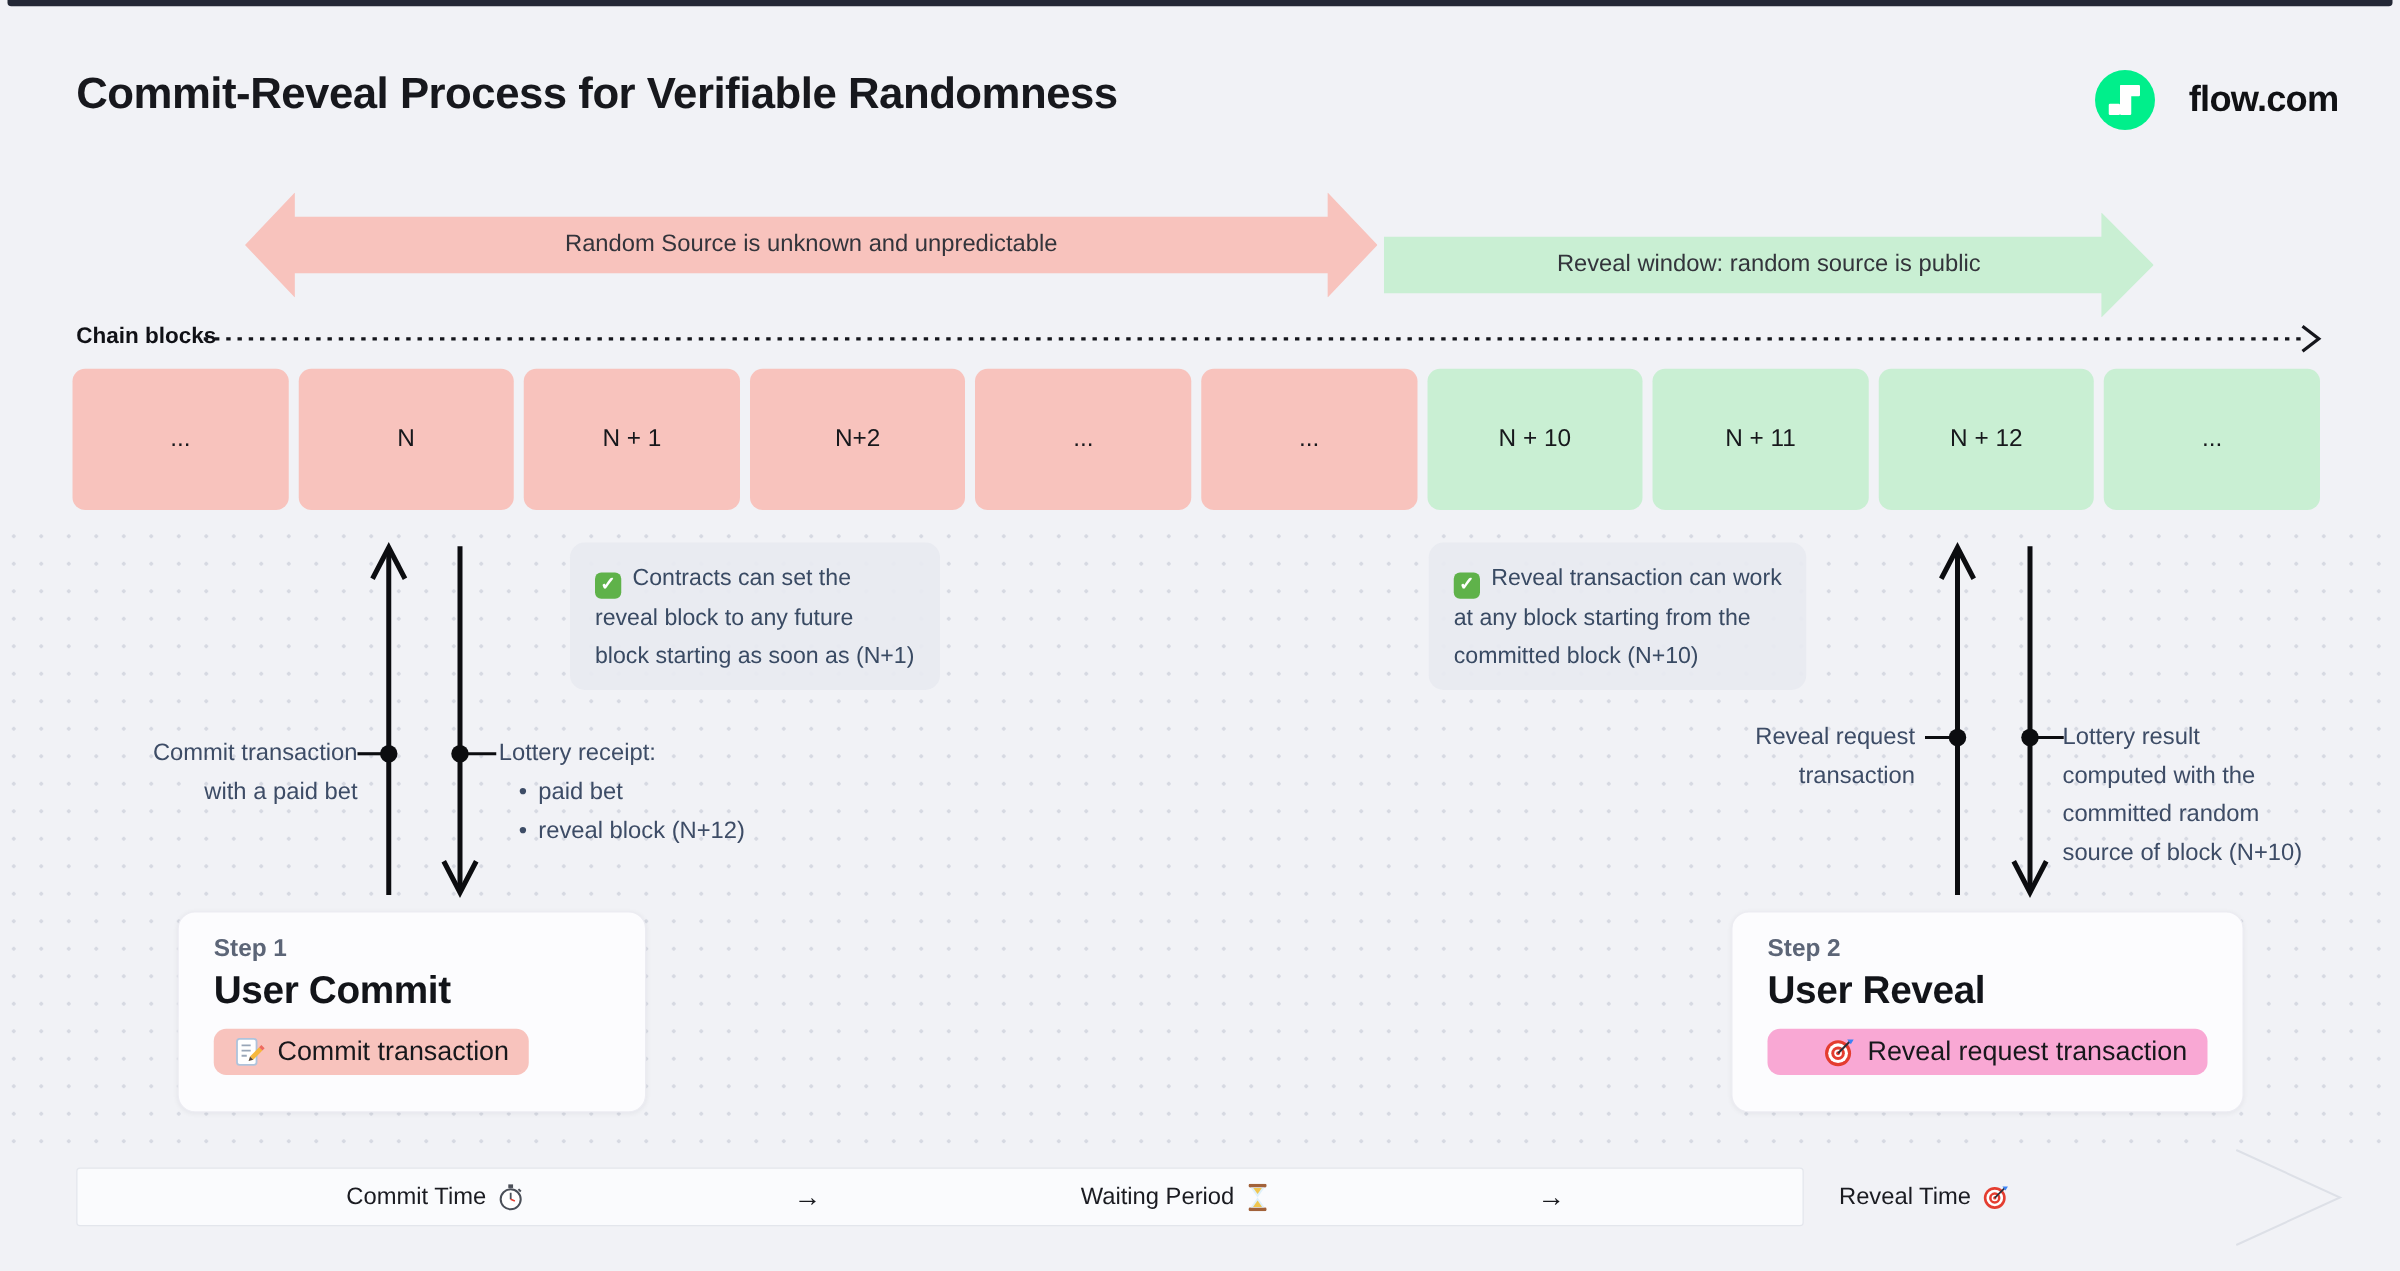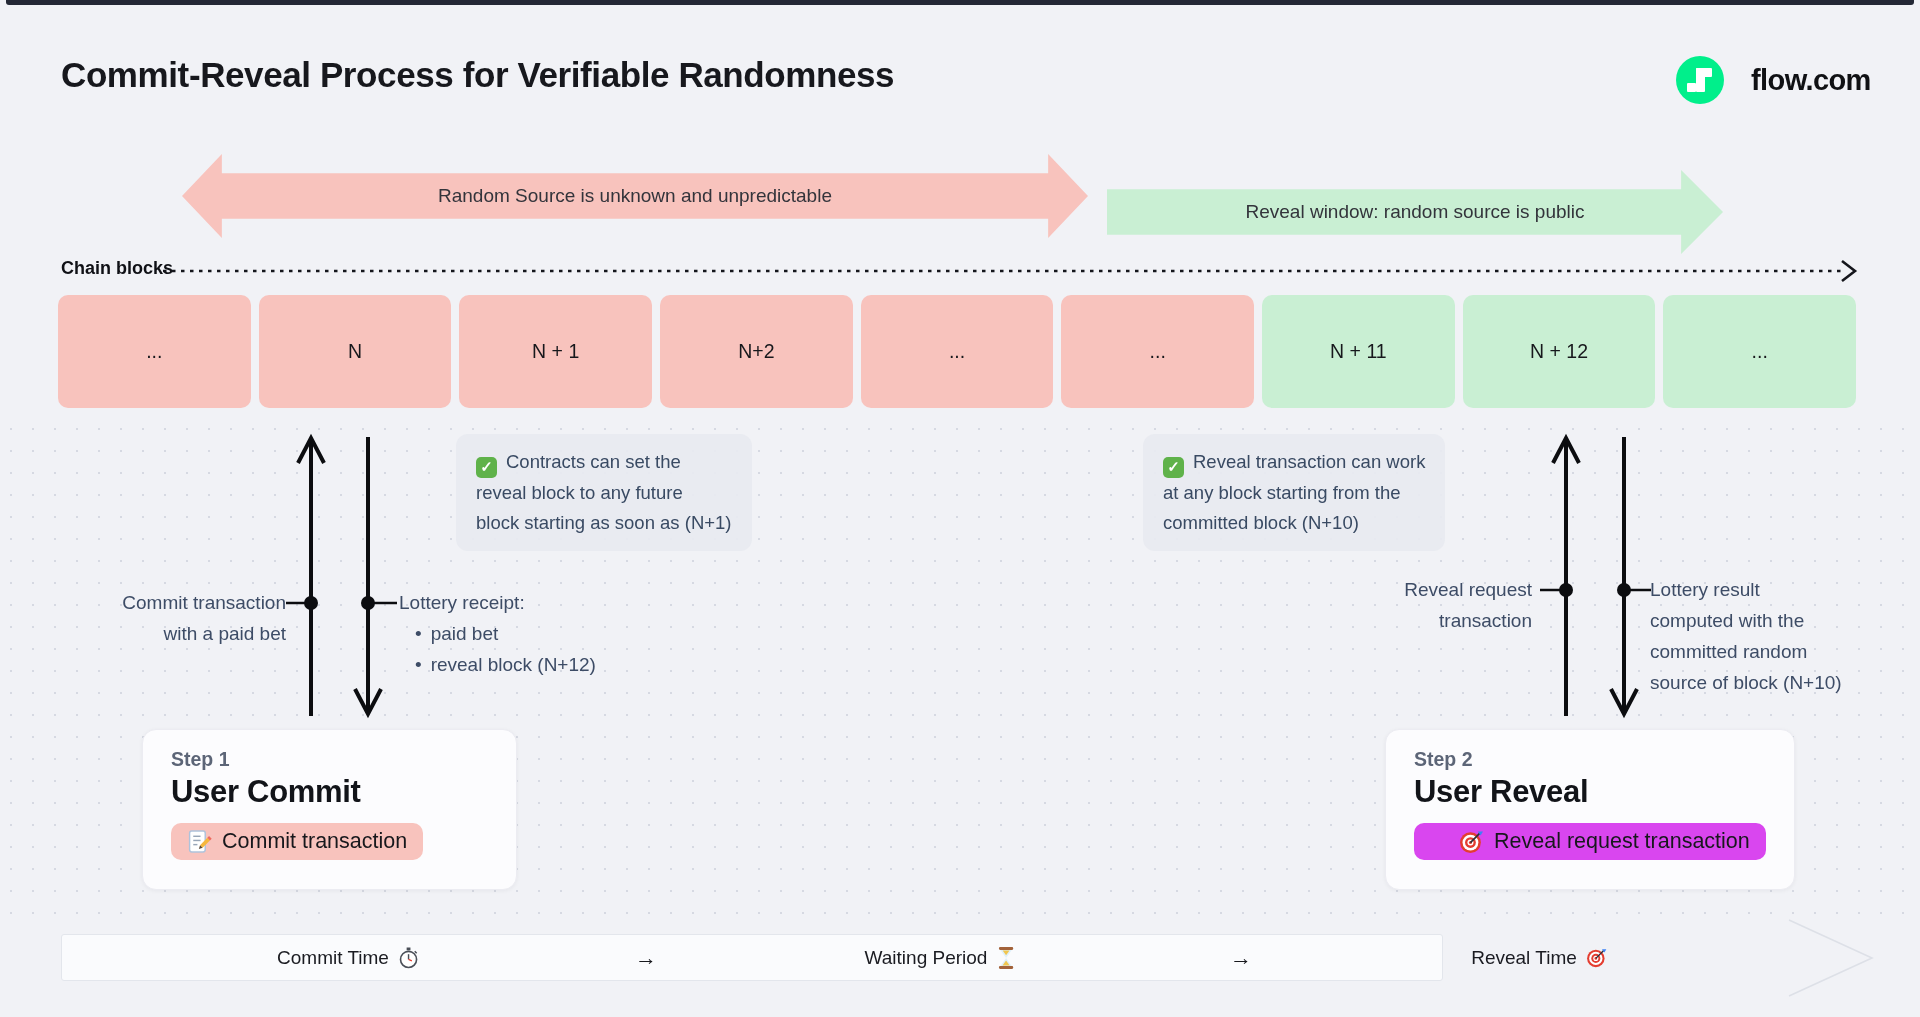--- a/index.html
+++ b/index.html
@@ -7,21 +7,21 @@
 
   .top-strip{position:absolute;left:6px;top:0;width:1908px;height:5px;background:#242836;border-radius:0 0 3px 3px;}
 
   .title{position:absolute;left:61px;top:55px;font-size:35px;font-weight:600;letter-spacing:-0.4px;color:#17181d;}
 
   .brand{position:absolute;left:1676px;top:56px;display:flex;align-items:center;gap:27px;text-decoration:none;cursor:pointer;}
   .brand-circle{width:48px;height:48px;}
   .brand-name{font-size:29px;font-weight:800;letter-spacing:-0.6px;color:#101114;}
 
   .phase-arrow{position:absolute;display:flex;align-items:center;justify-content:center;font-size:19px;color:#33343b;}
-  .phase-arrow.commit{left:182px;top:154px;width:906px;height:84px;background:#f8c3bd;
+  .phase-arrow.commit{left:196px;top:154px;width:906px;height:84px;background:#f8c3bd;
     clip-path:polygon(0% 50%,4.4% 0%,4.4% 23%,95.6% 23%,95.6% 0%,100% 50%,95.6% 100%,95.6% 77%,4.4% 77%,4.4% 100%);}
   .phase-arrow.reveal{left:1107px;top:170px;width:616px;height:84px;background:#c9efd3;
     clip-path:polygon(0% 23%,93.2% 23%,93.2% 0%,100% 50%,93.2% 100%,93.2% 77%,0% 77%);}
 
   .chain-label{position:absolute;left:61px;top:258px;font-size:18px;font-weight:700;color:#101116;}
 
   .blocks{position:absolute;left:58px;top:295px;width:1798px;display:flex;gap:8px;}
   .block{flex:1;height:113px;border-radius:10px;display:flex;align-items:center;justify-content:center;
          font-size:19.5px;color:#17181c;}
   .block.commit{background:#f8c3bd;}
@@ -45,21 +45,21 @@
 
   .card{position:absolute;top:729px;height:161px;background:#fcfcfe;border:1px solid #ececf2;border-radius:14px;
         box-shadow:0 1px 4px rgba(20,24,40,.05);box-sizing:border-box;padding:18px 28px;}
   .card.step1{left:142px;width:375px;}
   .card.step2{left:1385px;width:410px;}
   .card .eyebrow{font-size:19.5px;font-weight:700;color:#5c6577;}
   .card .step-title{font-size:31px;font-weight:700;color:#121419;margin-top:3px;letter-spacing:-0.3px;}
   .badge{display:inline-flex;align-items:center;gap:10px;margin-top:13px;padding:6px 16px;border-radius:10px;
          font-size:21.5px;color:#17181c;}
   .badge.commit{background:#f8c3bd;}
-  .badge.reveal{background:#d946ef;padding-left:45px;}
+  .badge.reveal{background:#f9a8d4;padding-left:45px;}
 
   .timeline-bar{position:absolute;left:61px;top:934px;width:1382px;height:47px;background:#fafbfd;
                 border:1px solid #e3e6ec;border-radius:3px;box-sizing:border-box;}
   .tl-item{position:absolute;top:50%;transform:translate(-50%,-50%);display:flex;align-items:center;gap:9px;
            font-size:19px;color:#1a1b21;white-space:nowrap;}
   .tl-sep{font-size:22px;color:#17181d;}
 </style>
 </head>
 <body>
 
@@ -88,20 +88,21 @@
 
   <div class="chain-label">Chain blocks</div>
 
   <div class="blocks">
     <div class="block commit">...</div>
     <div class="block commit">N</div>
     <div class="block commit">N + 1</div>
     <div class="block commit">N+2</div>
     <div class="block commit">...</div>
     <div class="block commit">...</div>
+    <div class="block reveal">N + 10</div>
     <div class="block reveal">N + 11</div>
     <div class="block reveal">N + 12</div>
     <div class="block reveal">...</div>
   </div>
 
   <div class="dots-band"></div>
 
   <svg class="overlay" width="1920" height="1017" viewBox="0 0 1920 1017">
 
     <line x1="163" y1="271" x2="1842" y2="271" stroke="#15161c" stroke-width="2.6" stroke-dasharray="3.5 5.5"></line>

